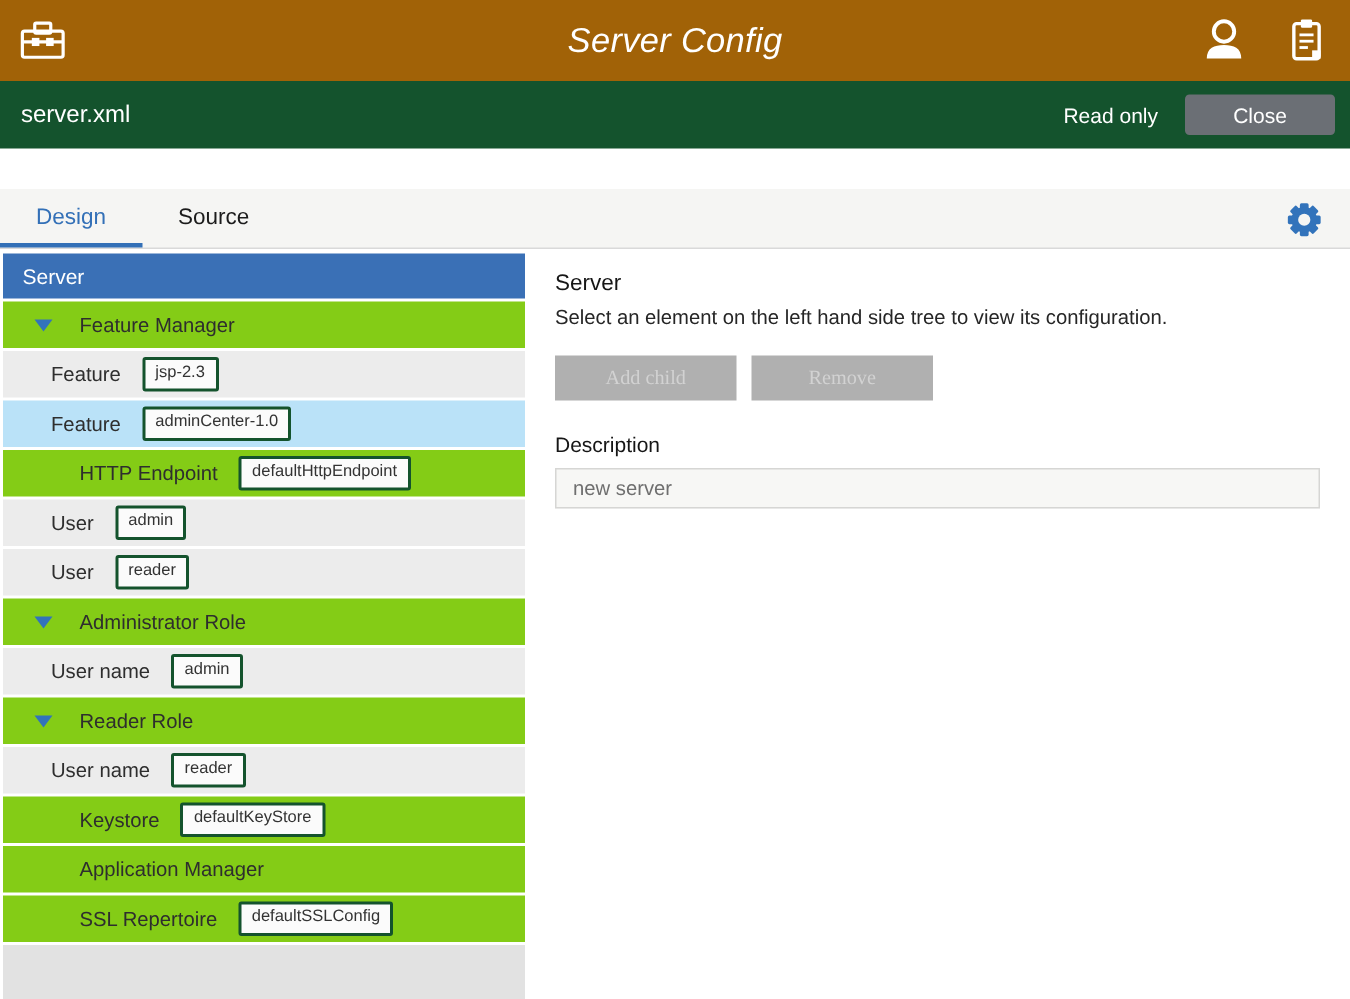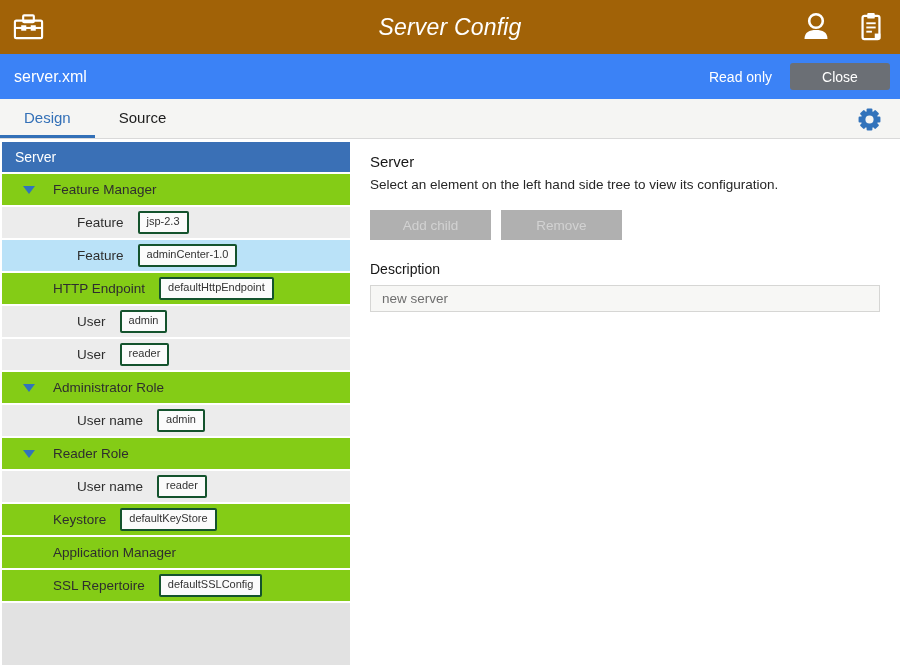--- a/index.html
+++ b/index.html
@@ -29,21 +29,21 @@
     font-weight: 400;
     letter-spacing: 0.2px;
     white-space: nowrap;
   }
   .header-right { position: absolute; right: 14px; display: flex; align-items: center; gap: 24px; }
   .header-icon { cursor: pointer; display: flex; }
 
   
   .file-bar {
     height: 45px;
-    background: #3b82f6;
+    background: #14532d;
     display: flex;
     align-items: center;
     padding: 0 10px 0 14px;
   }
   .file-name { color: #ffffff; font-size: 16px; }
   .file-bar-right { margin-left: auto; display: flex; align-items: center; gap: 18px; }
   .readonly-label { color: #ffffff; font-size: 14px; }
   .close-btn {
     width: 100px; height: 27px;
     background: #6b6f75;
@@ -56,20 +56,21 @@
   }
 
   
   .tab-bar {
     height: 40px;
     background: #f5f5f3;
     border-bottom: 1px solid #d9d9d9;
     display: flex;
     align-items: stretch;
     position: relative;
+    margin-top: 27px;
   }
   .tab {
     padding: 0 24px;
     display: flex;
     align-items: center;
     font-size: 15px;
     color: #1c1c1c;
     cursor: pointer;
     border-bottom: 3px solid transparent;
   }
@@ -114,21 +115,21 @@
   .caret {
     width: 0; height: 0;
     border-left: 6px solid transparent;
     border-right: 6px solid transparent;
     border-top: 8px solid #3273bb;
     margin-left: 21px;
     flex-shrink: 0;
   }
   .tree-row .label { margin-left: 51px; }
   .tree-row .caret + .label { margin-left: 18px; }
-  .tree-row.d2 .label { margin-left: 75px; }
+  .tree-row.d2 .label { margin-left: 32px; }
   .badge {
     margin-left: 14px;
     background: #fbfbfb;
     border: 2px solid #14532d;
     border-radius: 2px;
     padding: 2px 7px 3px;
     font-size: 11px;
     color: #333333;
     line-height: 1.2;
   }
@@ -142,21 +143,21 @@
   }
   .detail-title { font-size: 15px; font-weight: 400; color: #161616; margin-bottom: 7px; }
   .detail-instruction { font-size: 13.5px; color: #262626; margin-bottom: 18px; }
   .detail-buttons { display: flex; gap: 10px; margin-bottom: 21px; }
   .action-btn {
     width: 121px; height: 30px;
     background: #b0b0b0;
     color: #d2d2d2;
     border: none;
     font-size: 13.5px;
-    font-family: Liberation Sans, sans-serif;
+    font-family: Liberation Serif, serif;
     cursor: default;
   }
   .field-label { font-size: 14px; color: #161616; margin-bottom: 8px; }
   .field-input {
     display: block;
     width: 100%;
     height: 27px;
     background: #f7f7f5;
     border: 1px solid #d6d6d4;
     font-size: 13.5px;

